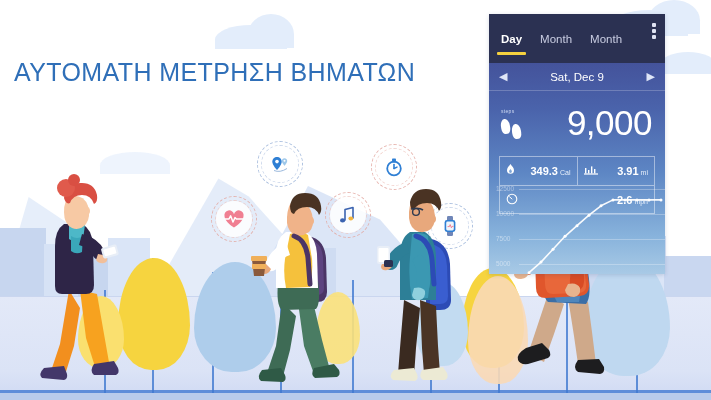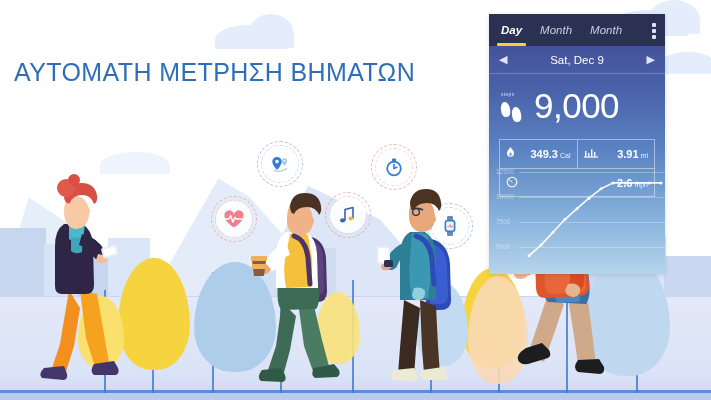--- a/index.html
+++ b/index.html
@@ -59,22 +59,22 @@
 
   
   .person { position:absolute; }
 
   
   .panel {
     position:absolute; left:489px; top:14px; width:176px; height:260px;
     overflow:hidden; box-shadow:0 1px 4px rgba(40,60,110,.18);
   }
   .panel-top {
-    height:32px; background:#2b3152; display:flex; align-items:center;
-    padding:0 9px 0 10px; position:relative;font-style:italic;
+    height:49px; background:#2b3152; display:flex; align-items:center;
+    padding:0 9px 0 10px; position:relative;
   }
   .tab {
     color:#c9cde2; font-size:11.5px; padding:3px 2px; margin-right:14px;
     position:relative; white-space:nowrap;
   }
   .tab.active { color:#ffffff; font-weight:bold; }
   .tab.active::after {
     content:""; position:absolute; left:-2px; right:-2px; bottom:-7px;
     height:3px; background:#f5d13f; border-radius:1px;
   }
@@ -92,21 +92,21 @@
   .date-row .dtxt { color:#ffffff; font-size:11.5px; }
   .arw { position:absolute; color:#dfe6f7; font-size:11px; }
   .arw.l { left:10px; }
   .arw.r { right:10px; }
 
   .steps-row { height:62px; display:flex; align-items:center; padding:0 13px 0 11px; }
   .steps-ico { width:34px; position:relative; }
   .steps-ico .cap { color:#cfdaf2; font-size:5px; letter-spacing:.3px; position:absolute; top:-14px; left:1px; }
   .foot { position:absolute; background:#ffffff; border-radius:48% 48% 40% 40%; }
   .steps-val {
-    flex:1; color:#ffffff; font-size:35px;
+    flex:1; text-align:right; color:#ffffff; font-size:35px;
     font-weight:300; letter-spacing:-0.5px; line-height:1;
   }
 
   .stats { margin:3px 10px 0 10px; border:1px solid rgba(255,255,255,.45); }
   .srow { display:flex; height:28px; }
   .srow + .srow { border-top:1px solid rgba(255,255,255,.45); }
   .scell { flex:1; display:flex; align-items:center; padding:0 6px; position:relative; }
   .scell + .scell { border-left:1px solid rgba(255,255,255,.45); }
   .scell .ic { width:15px; color:#ffffff; font-size:11px; text-align:left; }
   .scell .vv { flex:1; text-align:right; color:#ffffff; font-size:11px; white-space:nowrap; }

